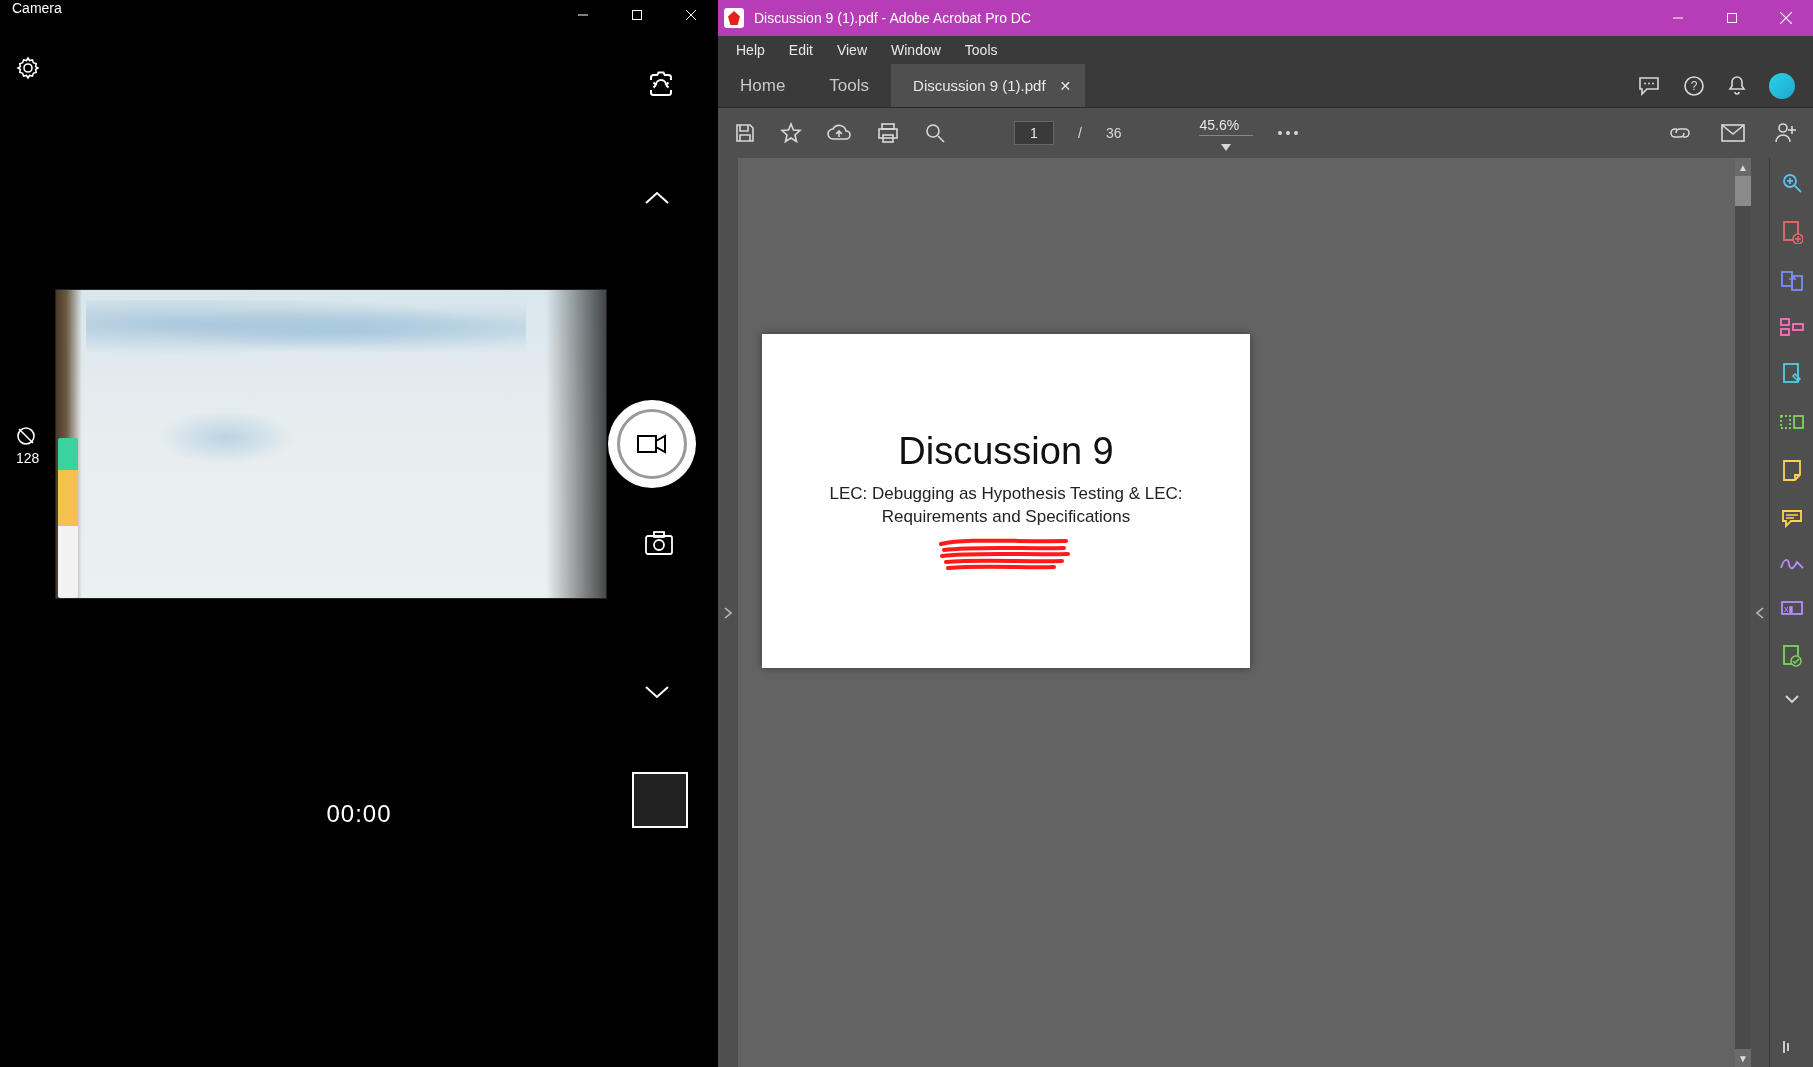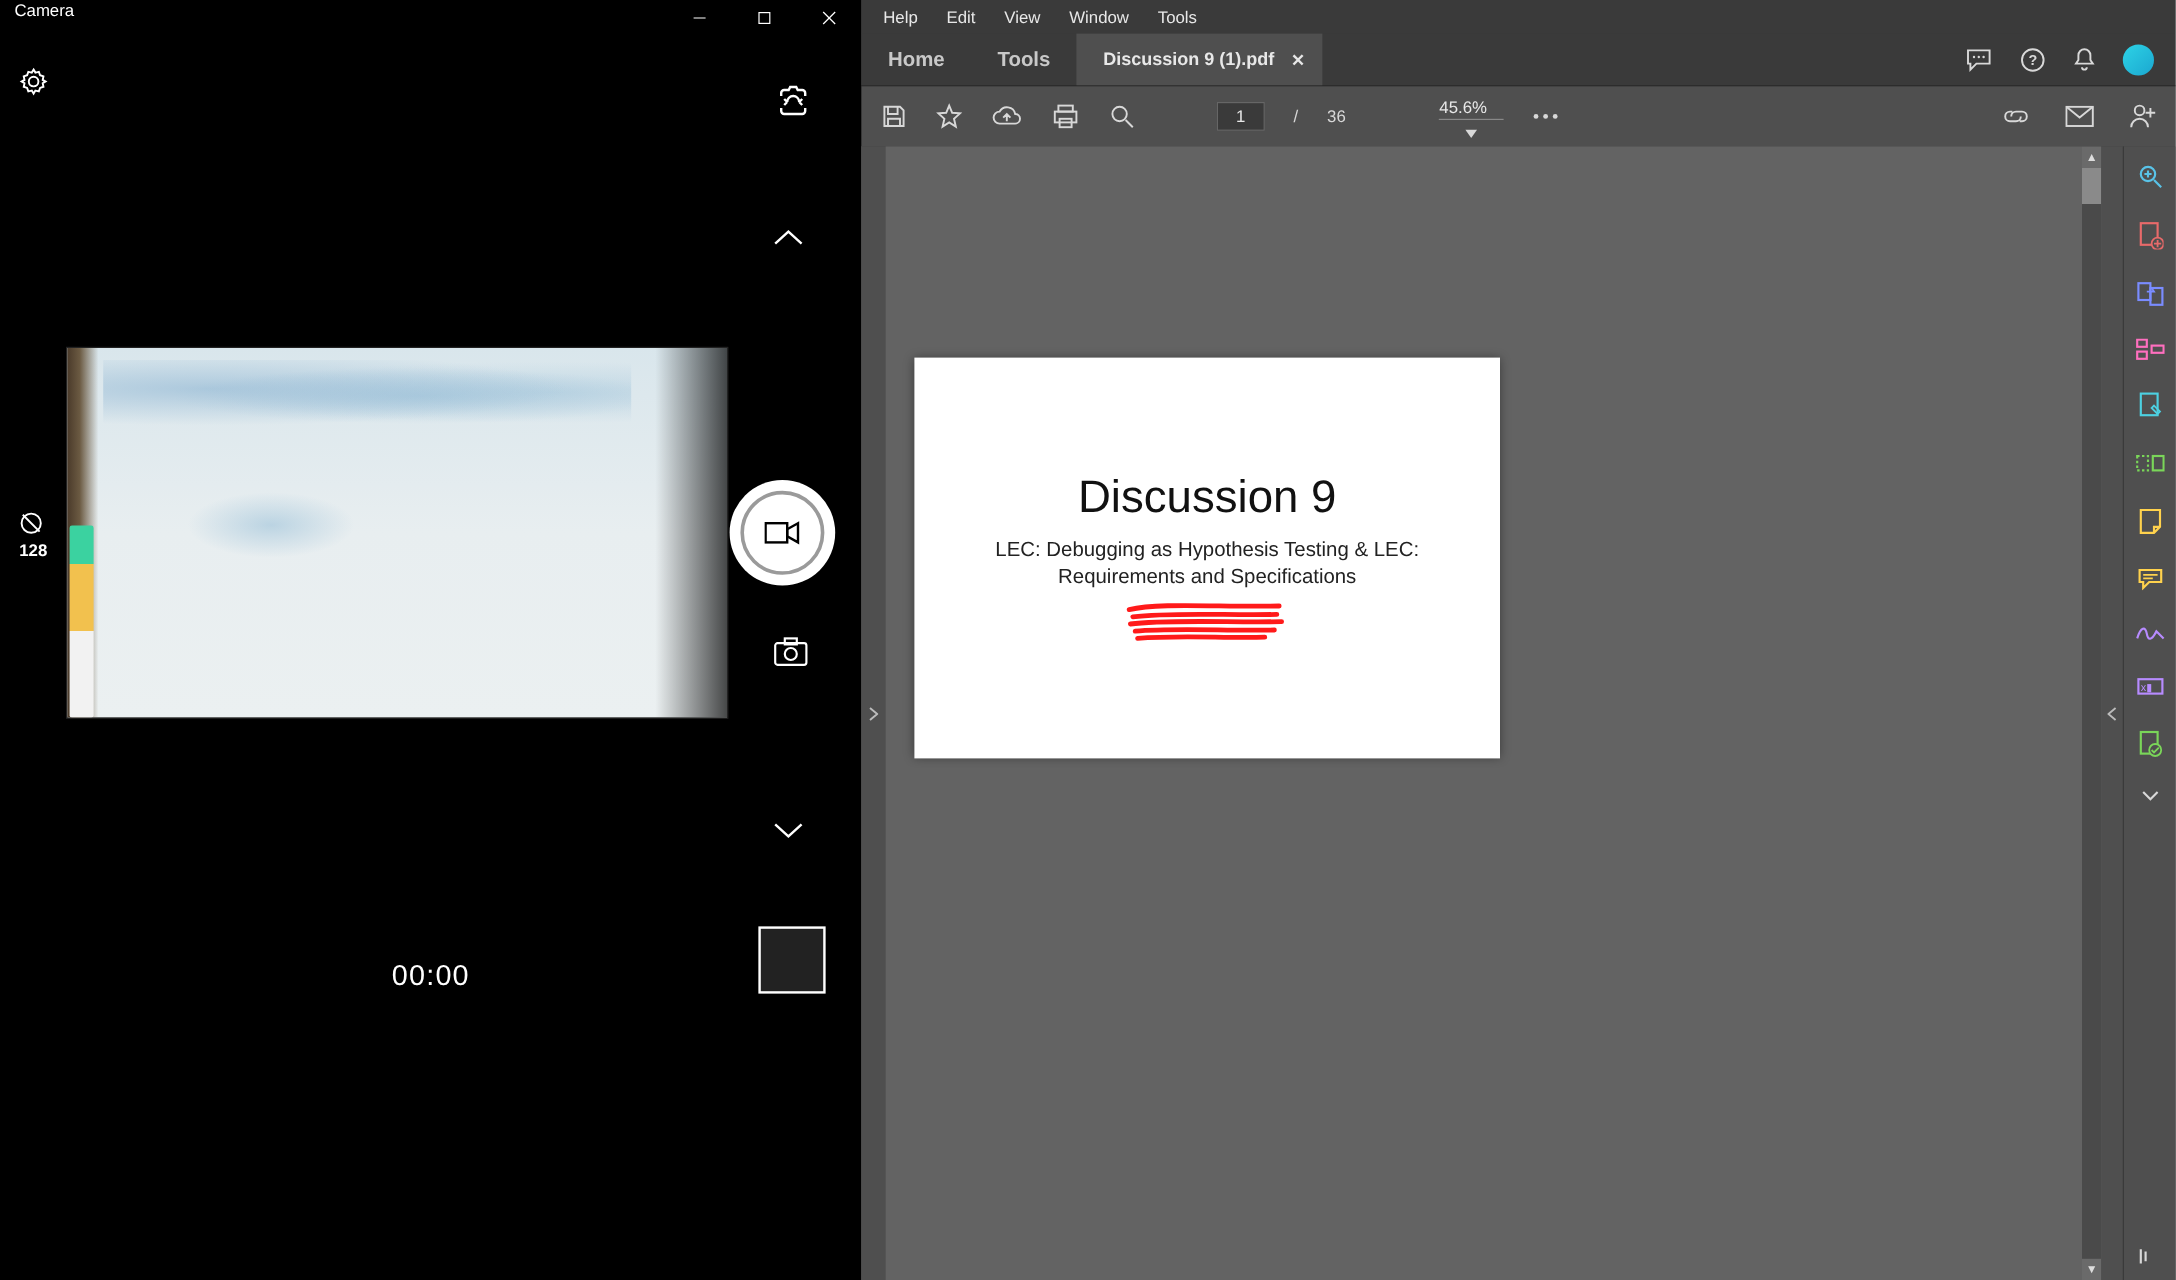--- a/index.html
+++ b/index.html
@@ -4,21 +4,21 @@
 <style>
 * { margin: 0; padding: 0; box-sizing: border-box; user-select: none; }
 body { width: 1813px; height: 1067px; overflow: hidden; display: flex; font-family: 'Segoe UI', Arial, sans-serif; }
 .camera-app { width: 718px; height: 1067px; background: #000; position: relative; color: #fff; }
 .camera-titlebar { height: 38px; display: flex; align-items: flex-start; padding: 0 12px; }
 .camera-title { font-size: 14px; font-weight: 400; }
 .camera-titlebar-controls { margin-left: auto; display: flex; gap: 24px; }
 .camera-titlebar-controls .win-btn { width: 30px; height: 30px; display: flex; align-items: center; justify-content: center; cursor: pointer; }
 .settings-icon { position: absolute; top: 56px; left: 16px; cursor: pointer; }
 .switch-cam-icon { position: absolute; top: 70px; right: 42px; cursor: pointer; }
-.iso-badge { position: absolute; left: 16px; top: 426px; text-align: center; font-weight: bold; }
+.iso-badge { position: absolute; left: 16px; top: 426px; text-align: center; }
 .iso-badge .iso-val { font-size: 14px; margin-top: 4px; }
 .preview { position: absolute; top: 289px; left: 55px; width: 552px; height: 310px; background: linear-gradient(to bottom, #d9e6ec 0%, #e8eef0 50%, #ebf0f1 100%); border: 1px solid #222; overflow: hidden; }
 .preview::before { content: ""; position: absolute; top: 10px; left: 30px; right: 80px; height: 60px; background: radial-gradient(ellipse at 20% 40%, rgba(140,180,210,0.6), transparent 60%), radial-gradient(ellipse at 60% 50%, rgba(150,190,215,0.5), transparent 55%), radial-gradient(ellipse at 85% 45%, rgba(150,190,215,0.4), transparent 55%); }
 .preview::after { content: ""; position: absolute; top: 120px; left: 100px; width: 140px; height: 55px; background: radial-gradient(ellipse, rgba(150,190,215,0.55), transparent 70%); }
 .preview .edge { position: absolute; left: 0; top: 0; bottom: 0; width: 26px; background: linear-gradient(to right, #4a3a2a, #6b5a42 40%, transparent); }
 .preview .pens { position: absolute; left: 2px; bottom: 0; width: 20px; height: 160px; background: linear-gradient(to bottom, #3bd2a0 0 20%, #f2c14e 20% 55%, #f2f2f2 55% 100%); border-radius: 2px; }
 .preview .shadow-r { position: absolute; right: 0; top: 0; bottom: 0; width: 60px; background: linear-gradient(to left, rgba(0,0,0,0.7), transparent); }
 .chevron-up { position: absolute; right: 48px; top: 190px; cursor: pointer; }
 .chevron-down { position: absolute; right: 48px; top: 684px; cursor: pointer; }
 .shutter { position: absolute; right: 22px; top: 400px; width: 88px; height: 88px; border-radius: 50%; background: #fff; display: flex; align-items: center; justify-content: center; cursor: pointer; }
@@ -29,21 +29,21 @@
 
 .acrobat-app { flex: 1; height: 1067px; background: #3a3a3a; display: flex; flex-direction: column; }
 .acrobat-titlebar { height: 36px; background: #b63db5; display: flex; align-items: center; color: #fff; padding-left: 6px; }
 .pdf-badge { width: 20px; height: 20px; background: #fff; border-radius: 3px; display: flex; align-items: center; justify-content: center; margin-right: 10px; position: relative; }
 .pdf-badge::before { content: ""; width: 12px; height: 14px; background: #e2231a; clip-path: polygon(50% 0, 100% 40%, 80% 100%, 20% 100%, 0 40%); }
 .acrobat-title { font-size: 14px; }
 .acrobat-titlebar .win-controls { margin-left: auto; display: flex; }
 .acrobat-titlebar .win-controls .wc { width: 54px; height: 36px; display: flex; align-items: center; justify-content: center; cursor: pointer; }
 .menubar { height: 28px; background: #3a3a3a; display: flex; align-items: center; padding-left: 8px; gap: 4px; }
 .menubar .mi { padding: 4px 10px; color: #e8e8e8; font-size: 14px; cursor: pointer; }
-.tab-row { height: 44px; background: #3a3a3a; display: flex; align-items: stretch; border-bottom: 1px solid #2a2a2a; font-weight: bold; }
+.tab-row { height: 44px; background: #3a3a3a; display: flex; align-items: stretch; border-bottom: 1px solid #2a2a2a; }
 .tab-row .top-tab { padding: 0 22px; display: flex; align-items: center; color: #c8c8c8; font-size: 17px; cursor: pointer; }
 .tab-row .doc-tab { background: #4f4f4f; padding: 0 14px 0 22px; display: flex; align-items: center; gap: 14px; color: #e8e8e8; font-size: 15px; cursor: default; }
 .tab-row .doc-tab .close-tab { cursor: pointer; font-size: 14px; }
 .tab-row .spacer { flex: 1; }
 .tab-row .top-icons { display: flex; align-items: center; gap: 22px; padding-right: 18px; }
 .tab-row .top-icons .ti { cursor: pointer; display: flex; }
 .profile-circle { width: 26px; height: 26px; border-radius: 50%; background: linear-gradient(135deg, #2dd3e6, #1ba7d0); }
 .toolbar { height: 50px; background: #4f4f4f; display: flex; align-items: center; padding: 0 16px; gap: 24px; color: #d8d8d8; }
 .toolbar .tbi { cursor: pointer; display: flex; align-items: center; }
 .page-field { width: 40px; background: #3a3a3a; border: 1px solid #666; color: #e8e8e8; text-align: center; padding: 3px 0; font-size: 14px; }
@@ -149,20 +149,42 @@
         <polyline points="2,3 13,13 24,3" fill="none" stroke="#fff" stroke-width="2"></polyline>
       </svg>
   </div>
 
   <div class="timer">00:00</div>
 
   <div class="gallery-thumb"></div>
 </div>
 
 <div class="acrobat-app">
+  <div class="acrobat-titlebar">
+    <div class="pdf-badge"></div>
+    <span class="acrobat-title"><span>Discussion 9 (1).pdf</span> - <span>Adobe Acrobat Pro DC</span></span>
+    <div class="win-controls">
+      <div class="wc">
+          <svg width="12" height="12" viewBox="0 0 12 12">
+            <line x1="1" y1="6" x2="11" y2="6" stroke="#fff" stroke-width="1"></line>
+          </svg>
+        </div>
+      <div class="wc">
+          <svg width="12" height="12" viewBox="0 0 12 12">
+            <rect x="1.5" y="1.5" width="9" height="9" stroke="#fff" stroke-width="1" fill="none"></rect>
+          </svg>
+        </div>
+      <div class="wc close">
+          <svg width="14" height="14" viewBox="0 0 12 12">
+            <line x1="1" y1="1" x2="11" y2="11" stroke="#fff" stroke-width="1"></line>
+            <line x1="11" y1="1" x2="1" y2="11" stroke="#fff" stroke-width="1"></line>
+          </svg>
+        </div>
+    </div>
+  </div>
 
   <div class="menubar">
     <div class="mi">Help</div>
     <div class="mi">Edit</div>
     <div class="mi">View</div>
     <div class="mi">Window</div>
     <div class="mi">Tools</div>
   </div>
 
   <div class="tab-row">

